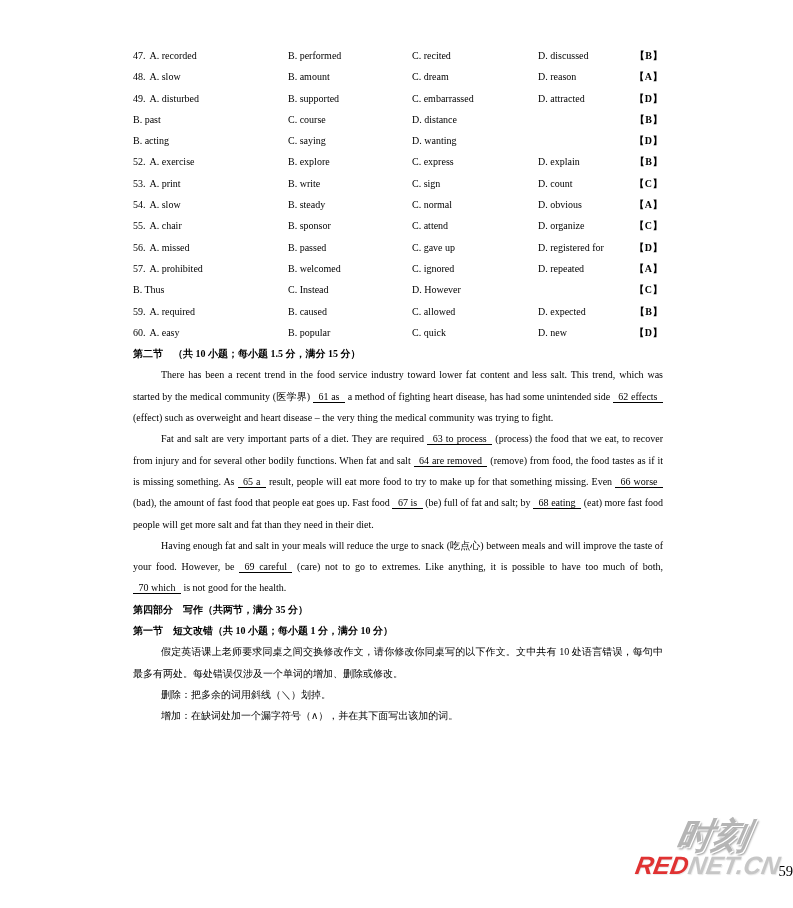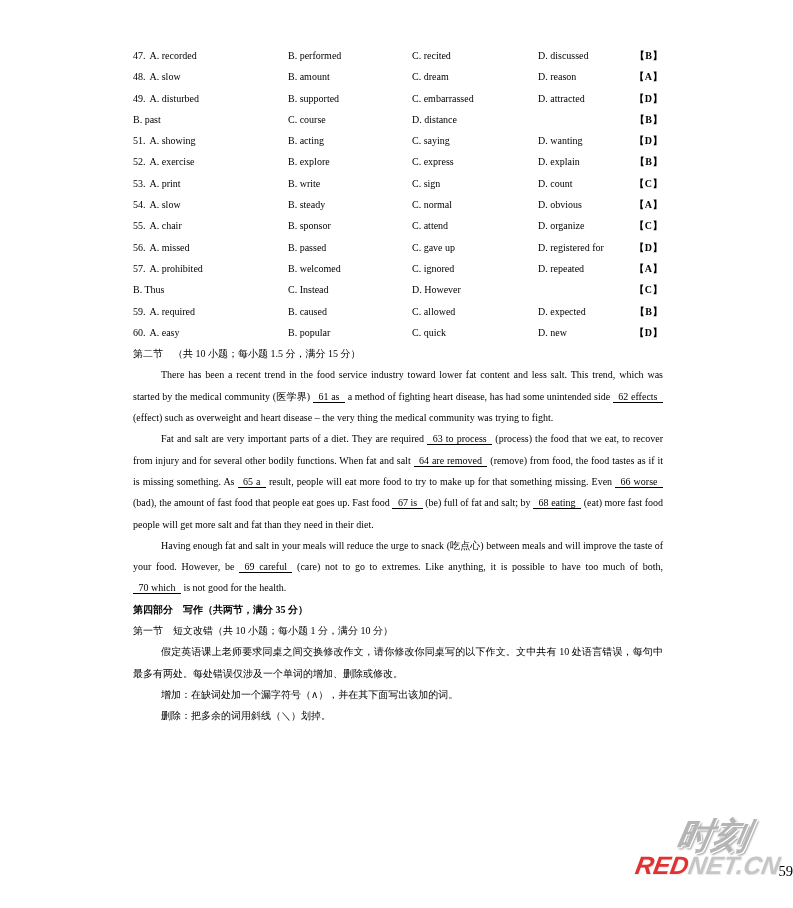--- a/index.html
+++ b/index.html
@@ -24,21 +24,21 @@
   .mcq-table { width: 100%; }
   .mcq-row {
     display: grid;
     grid-template-columns: 155px 124px 126px 1fr auto;
     white-space: nowrap;
   }
   .mcq-row .cell { overflow: visible; }
   .mcq-row .qnum { margin-right: 4px; }
   .mcq-row .ans { text-align: right; font-weight: bold; letter-spacing: 0.5px; }
   
-  .heading { text-align: left; }
+  .heading { text-align: left; font-weight: bold; }
   .heading.bold { font-weight: bold; }
   .indent { text-indent: 28px; }
   .para { text-indent: 28px; text-align: justify; }
   .blank {
     border-bottom: 1px solid #000;
     padding: 0 0.55em;
     white-space: nowrap;
   }
   
   .page-number {
@@ -112,21 +112,20 @@
         </div>
 
         <div class="mcq-row">
           <span class="cell">B. past</span>
           <span class="cell">C. course</span>
           <span class="cell">D. distance</span>
           <span class="cell ans">【B】</span>
         </div>
 
         <div class="mcq-row">
-          <span class="cell"><span class="qnum">51.</span><span>A. showing</span></span>
           <span class="cell">B. acting</span>
           <span class="cell">C. saying</span>
           <span class="cell">D. wanting</span>
           <span class="cell ans">【D】</span>
         </div>
 
         <div class="mcq-row">
           <span class="cell"><span class="qnum">52.</span><span>A. exercise</span></span>
           <span class="cell">B. explore</span>
           <span class="cell">C. express</span>
@@ -201,22 +200,22 @@
     <div class="heading">第二节　（共 10 小题；每小题 1.5 分，满分 15 分）</div>
     <div>
         <div class="para">There has been a recent trend in the food service industry toward lower fat content and less salt. This trend, which was started by the medical community (医学界) <span class="blank">61 as</span> a method of fighting heart disease, has had some unintended side <span class="blank">62 effects</span> (effect) such as overweight and heart disease – the very thing the medical community was trying to fight.</div>
         <div class="para">Fat and salt are very important parts of a diet. They are required <span class="blank">63 to process</span> (process) the food that we eat, to recover from injury and for several other bodily functions. When fat and salt <span class="blank">64 are removed</span> (remove) from food, the food tastes as if it is missing something. As <span class="blank">65 a</span> result, people will eat more food to try to make up for that something missing. Even <span class="blank">66 worse</span> (bad), the amount of fast food that people eat goes up. Fast food <span class="blank">67 is</span> (be) full of fat and salt; by <span class="blank">68 eating</span> (eat) more fast food people will get more salt and fat than they need in their diet.</div>
         <div class="para">Having enough fat and salt in your meals will reduce the urge to snack (吃点心) between meals and will improve the taste of your food. However, be <span class="blank">69 careful</span> (care) not to go to extremes. Like anything, it is possible to have too much of both, <span class="blank">70 which</span> is not good for the health.</div>
       </div>
 
     <div class="heading bold">第四部分　写作（共两节，满分 35 分）</div>
     <div class="heading">第一节　短文改错（共 10 小题；每小题 1 分，满分 10 分）</div>
     <div class="para">假定英语课上老师要求同桌之间交换修改作文，请你修改你同桌写的以下作文。文中共有 10 处语言错误，每句中最多有两处。每处错误仅涉及一个单词的增加、删除或修改。</div>
+    <div class="indent">删除：把多余的词用斜线（＼）划掉。</div>
     <div class="indent">增加：在缺词处加一个漏字符号（∧），并在其下面写出该加的词。</div>
-    <div class="indent">删除：把多余的词用斜线（＼）划掉。</div>
 
   </div>
 
   <div class="page-number">59</div>
 
   <div class="watermark">
     <div class="wm-cn">时刻</div>
     <div class="wm-en"><span class="wm-red">RED</span><span class="wm-gray">NET.CN</span></div>
   </div>
 </div>

